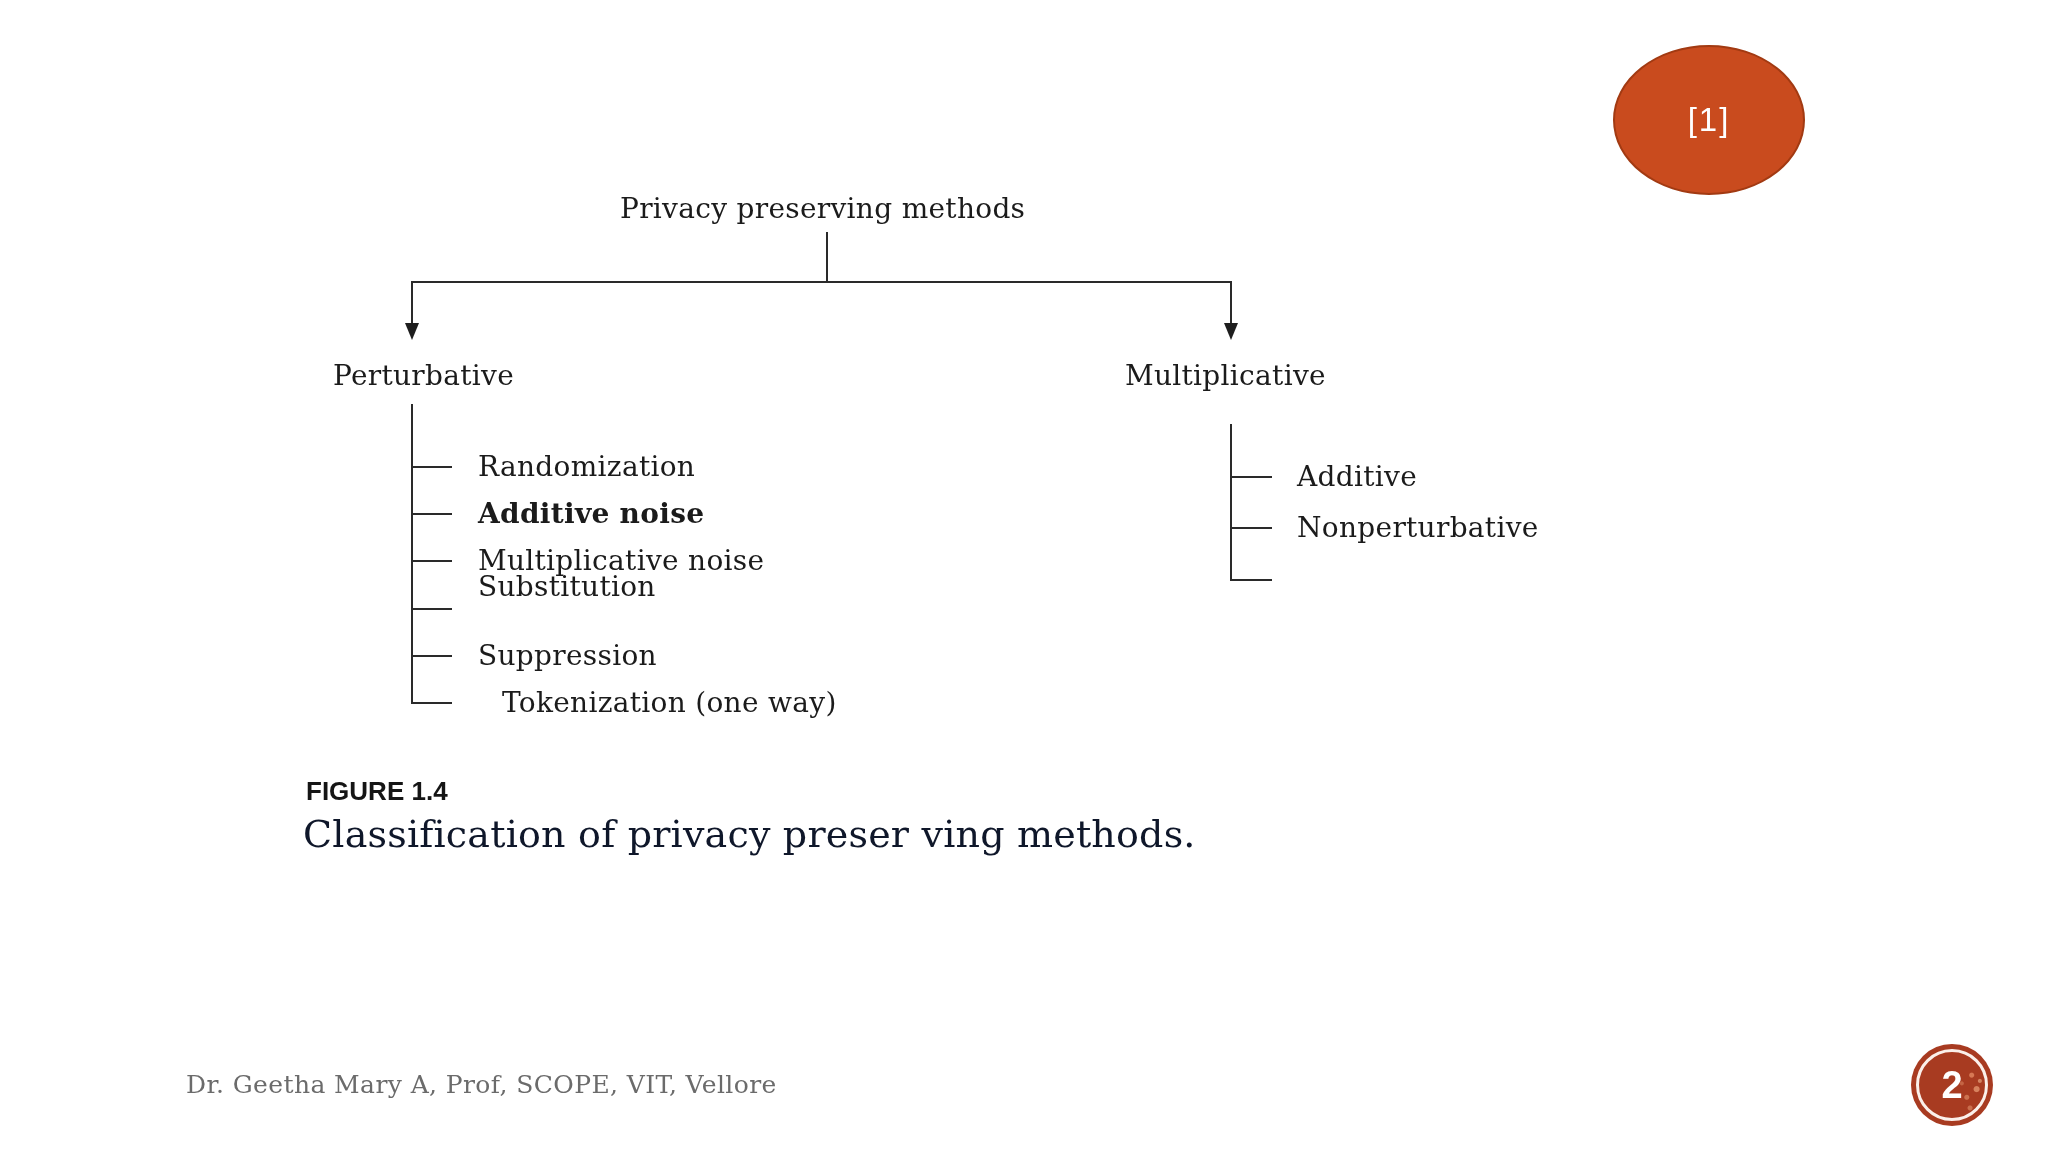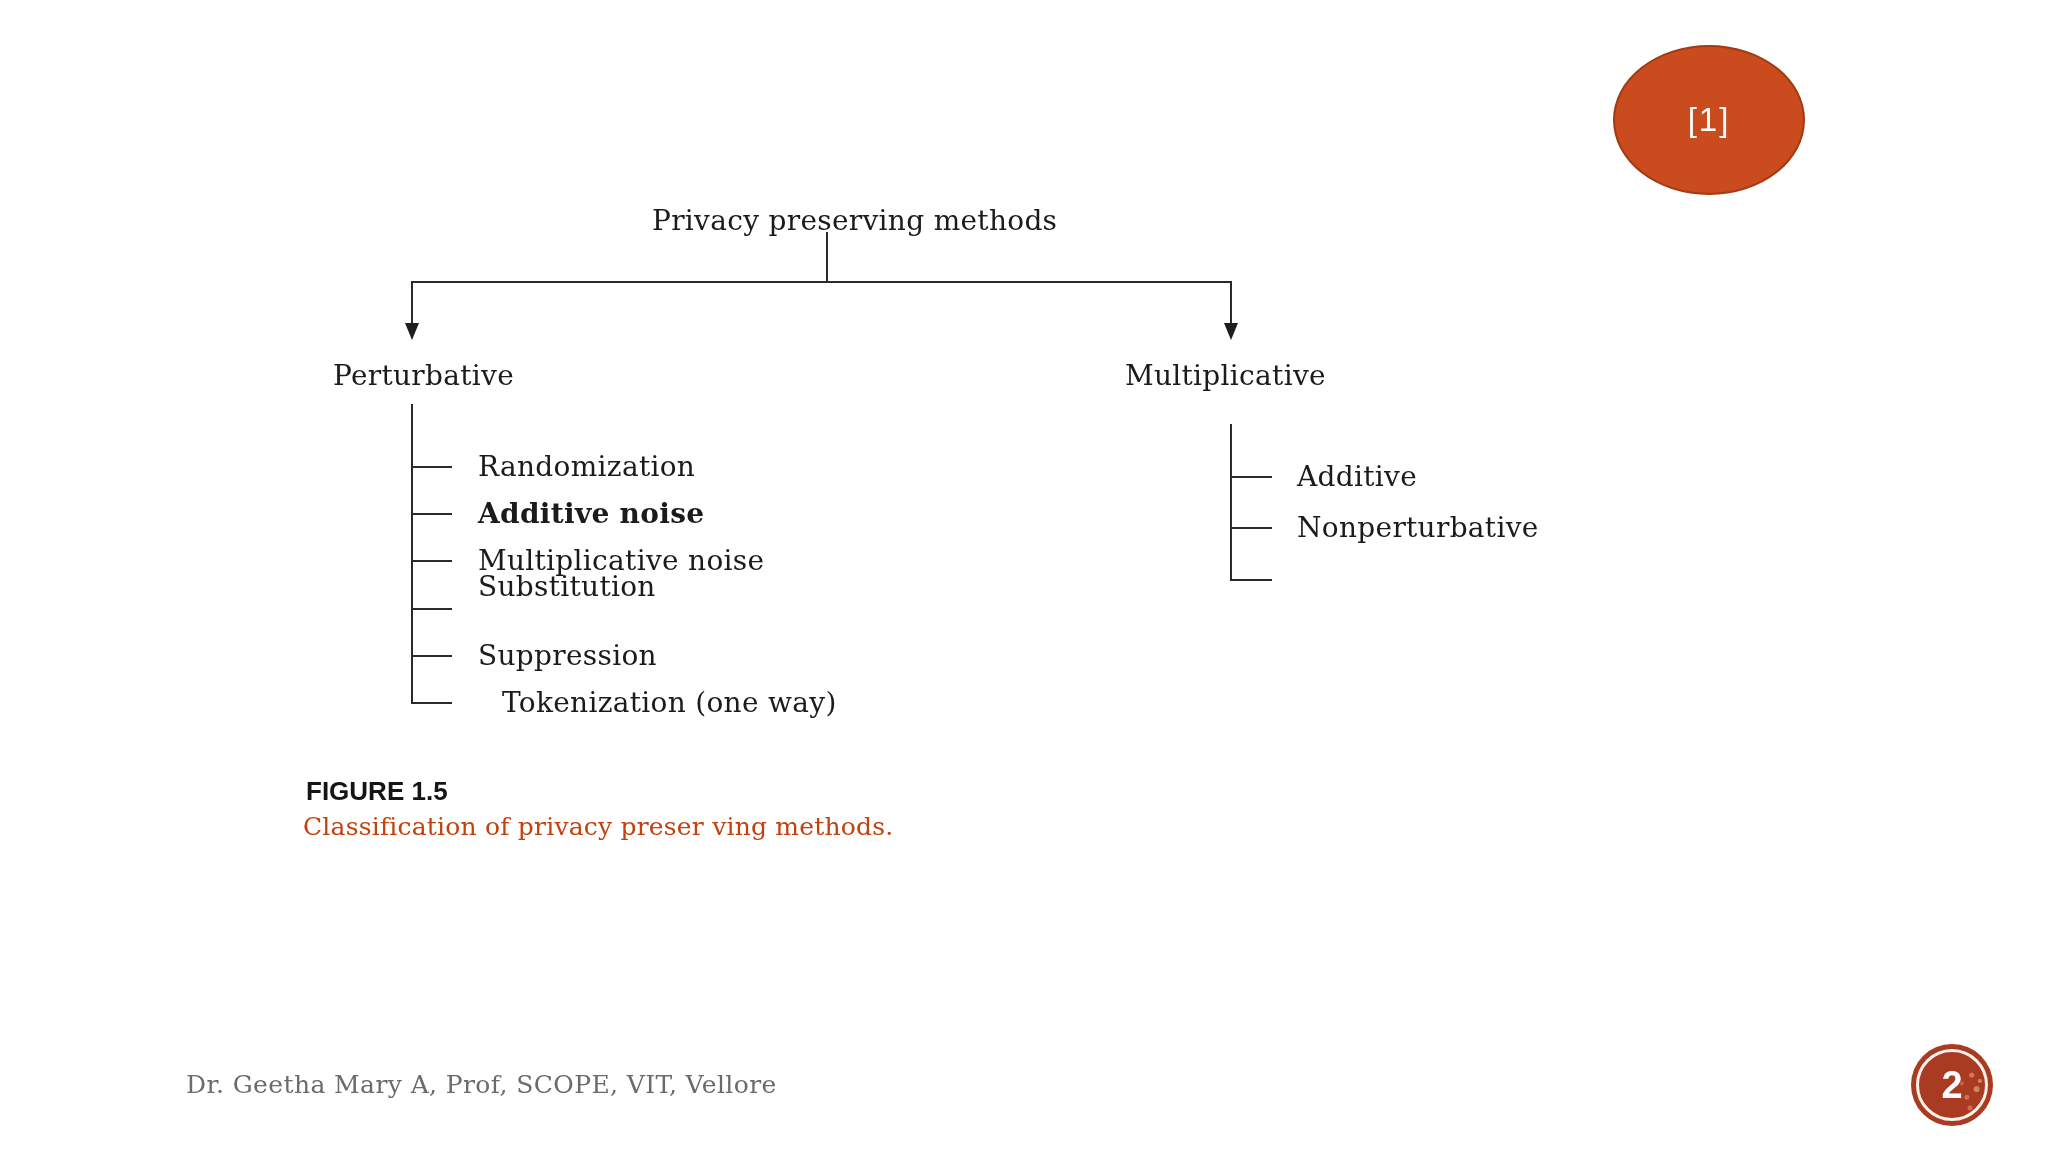--- a/index.html
+++ b/index.html
@@ -36,22 +36,22 @@
     font-family:"Liberation Sans", sans-serif;
     font-weight:bold;
     font-size:26px;
     letter-spacing:0px;
     color:#151515;
     white-space:nowrap;
   }
   .caption-text{
     position:absolute;
     font-family:"DejaVu Serif", serif;
-    font-size:25px;
-    color:#c2410c;
+    font-size:38px;
+    color:#0f172a;
     letter-spacing:0.2px;
     white-space:nowrap;
   }
   
   .citation-ellipse{
     position:absolute;
     left:1613px;top:45px;width:192px;height:150px;
     background:#c94b1e;
     border:2px solid #a23a12;
     border-radius:50%;
@@ -105,21 +105,21 @@
 </style>
 </head>
 <body>
 
 <div class="slide">
 
   <div class="citation-ellipse">
     <span>[1]</span>
   </div>
 
-  <div class="fig-text root-label" style="left:652px;top:194px;width:376px;margin-top:12px;">Privacy preserving methods</div>
+  <div class="fig-text root-label" style="left:620px;top:194px;width:376px;">Privacy preserving methods</div>
 
   <div class="tl" style="left:826px;top:232px;width:2px;height:49px;"></div>
   <div class="tl" style="left:411px;top:281px;width:821px;height:2px;"></div>
   <div class="tl" style="left:411px;top:283px;width:2px;height:41px;"></div>
   <div class="arrowhead" style="left:405px;top:323px;"></div>
   <div class="tl" style="left:1230px;top:283px;width:2px;height:41px;"></div>
   <div class="arrowhead" style="left:1224px;top:323px;"></div>
 
   <div class="fig-text" style="left:333px;top:361px;">Perturbative</div>
   <div class="fig-text" style="left:1125px;top:361px;">Multiplicative</div>
@@ -140,21 +140,21 @@
   <div class="fig-text" style="left:478px;top:688px;margin-left:24px;">Tokenization (one way)</div>
 
   <div class="tl" style="left:1230px;top:424px;width:2px;height:157px;"></div>
   <div class="tl" style="left:1230px;top:476px;width:42px;height:2px;"></div>
   <div class="tl" style="left:1230px;top:527px;width:42px;height:2px;"></div>
   <div class="tl" style="left:1230px;top:579px;width:42px;height:2px;"></div>
 
   <div class="fig-text" style="left:1297px;top:462px;">Additive</div>
   <div class="fig-text" style="left:1297px;top:513px;">Nonperturbative</div>
 
-  <div class="caption-label" style="left:306px;top:776px;">FIGURE 1.5</div>
+  <div class="caption-label" style="left:306px;top:776px;">FIGURE 1.4</div>
   <div class="caption-text" style="left:303px;top:812px;">Classification of privacy preser ving methods.</div>
 
   <div class="footer-text">Dr. Geetha Mary A, Prof, SCOPE, VIT, Vellore</div>
 
   <div class="page-badge">
     <div class="page-badge-ring"></div>
     <div class="page-badge-num">2</div>
   </div>
 
 </div>

